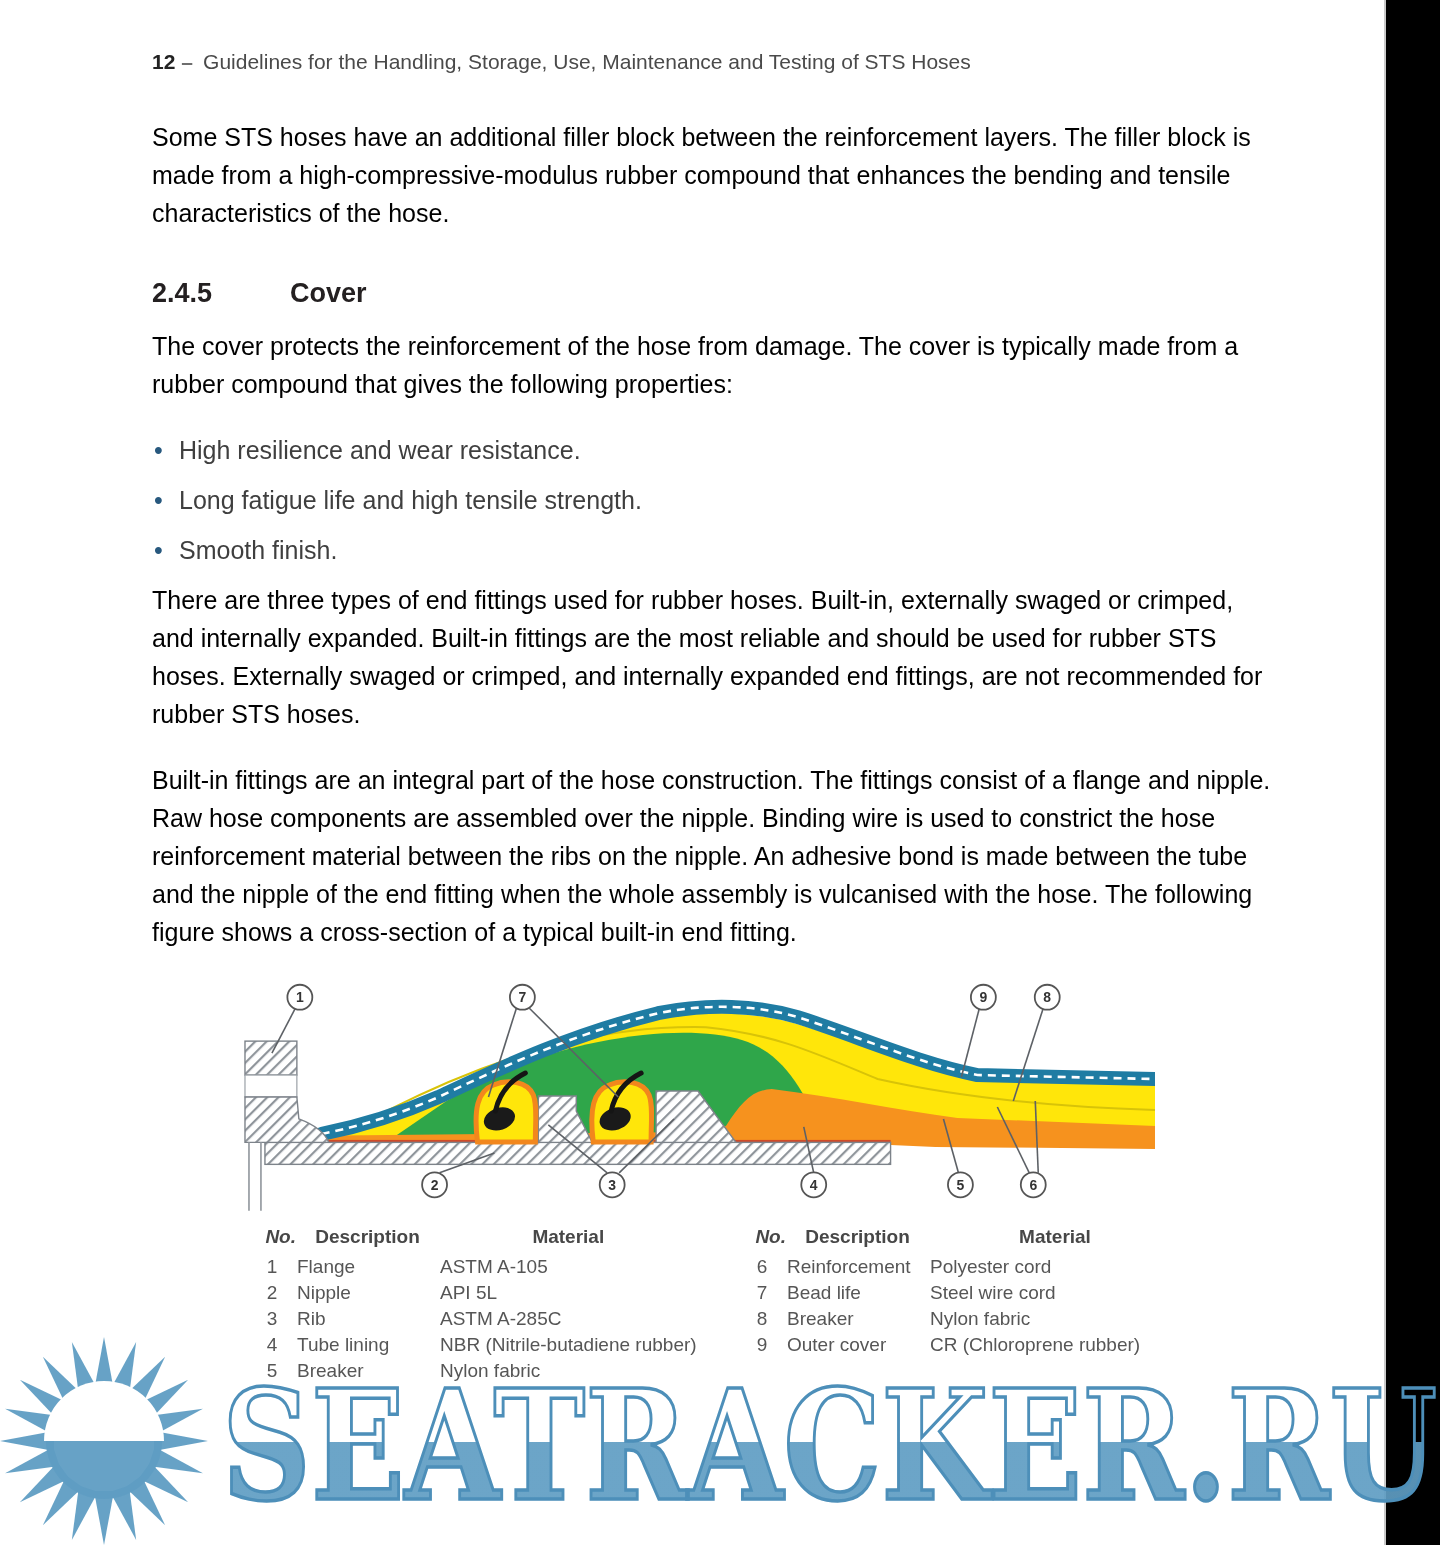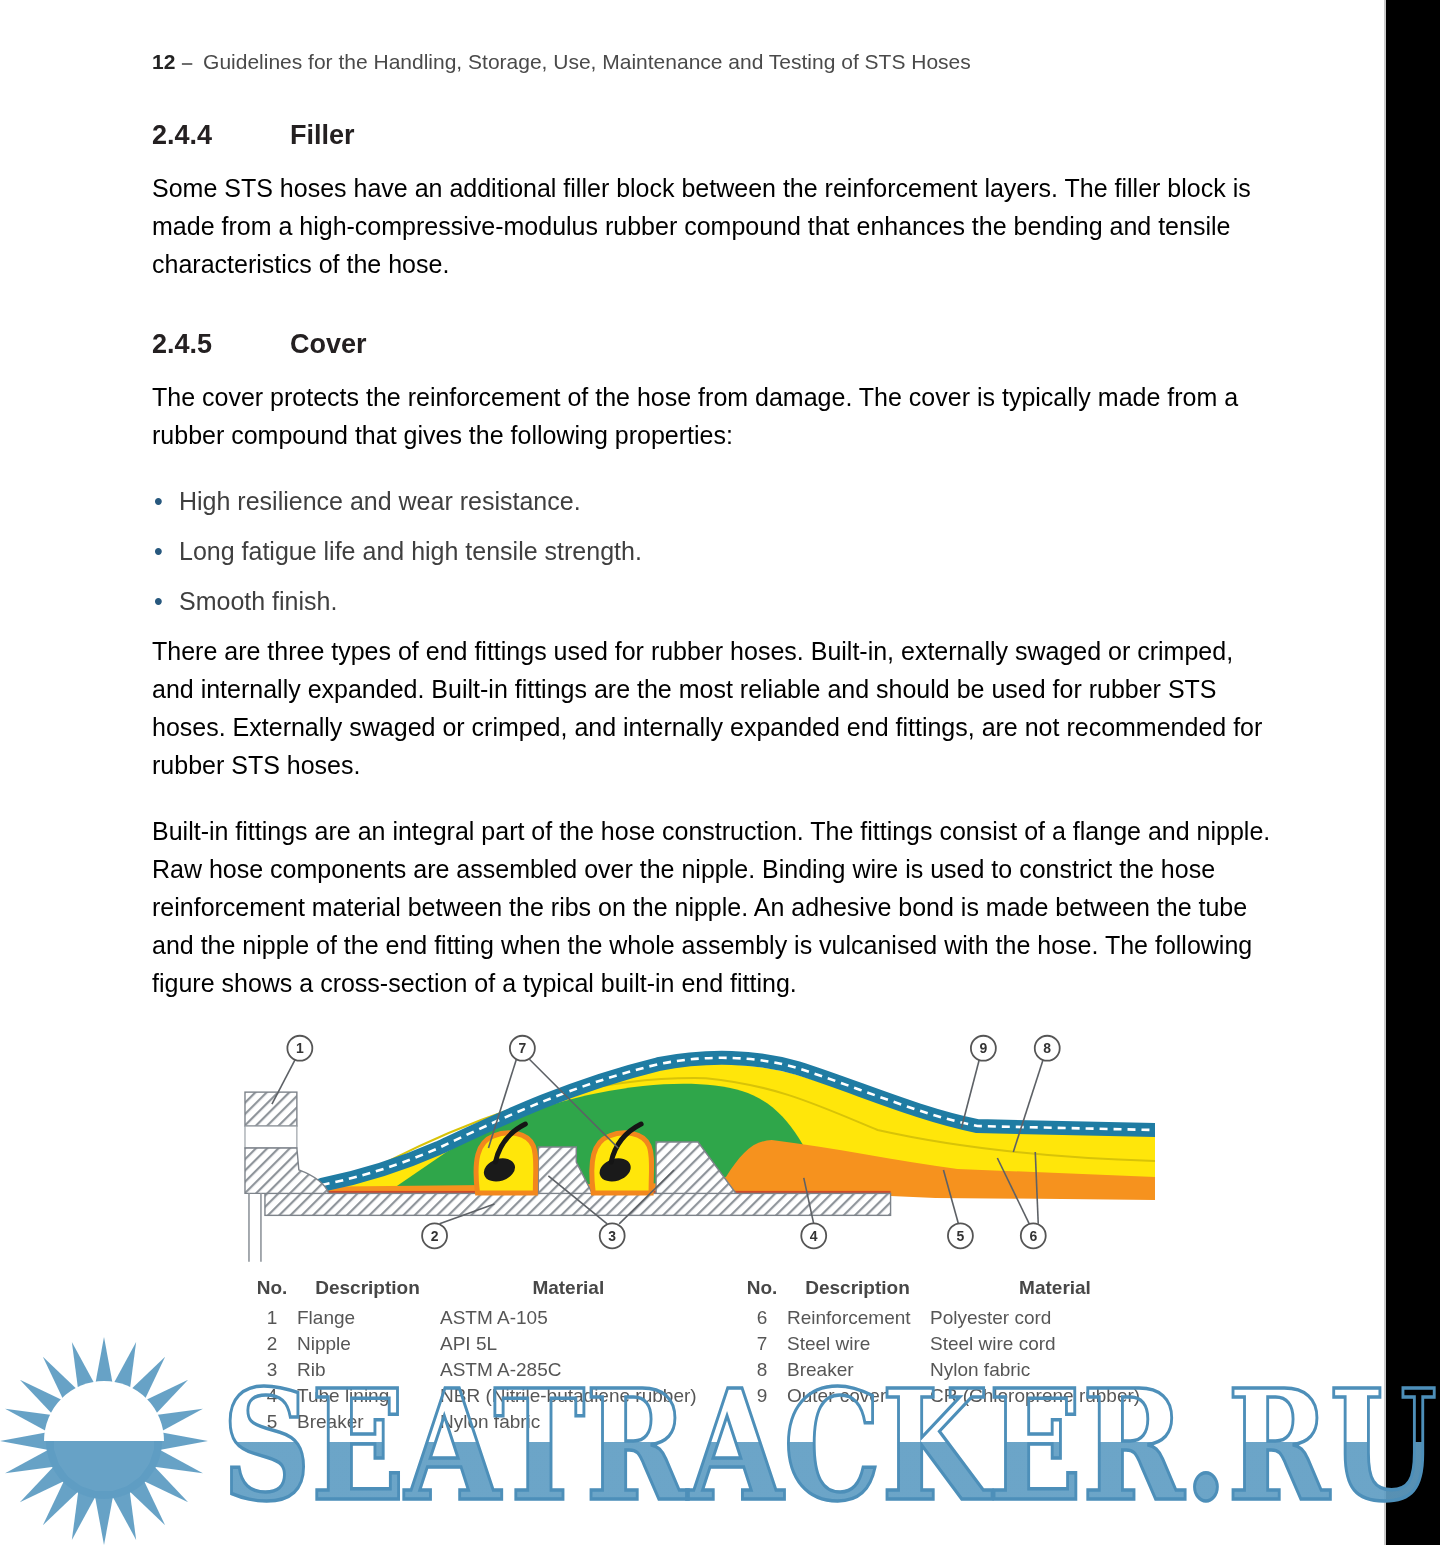--- a/index.html
+++ b/index.html
@@ -36,41 +36,38 @@
     content:"•";position:absolute;left:2px;top:0;color:#27587e;font-size:25px;
   }
   .figure-wrap{position:relative;height:500px;margin-top:8px;}
   .diagram{position:absolute;left:85px;top:0;}
   .parts-table{position:absolute;border-collapse:collapse;font-size:19px;color:#565656;}
   .parts-table.left{left:96px;top:246px;}
   .parts-table.right{left:586px;top:246px;}
   .parts-table th{font-weight:bold;color:#474747;text-align:center;padding:0 0 5px 0;}
   .parts-table td,.parts-table th{line-height:24px;vertical-align:top;}
   .parts-table .c-no{width:46px;text-align:center;}
-  .parts-table th.c-no{text-align:center;}
+  .parts-table th.c-no{text-align:right;font-style:italic;}
   .parts-table .c-desc{width:141px;}
   .parts-table .c-mat{min-width:250px;}
   .watermark{position:absolute;inset:0;z-index:5;pointer-events:none;}
   .wm-sun{position:absolute;left:0;top:1333px;}
   .wm-text{position:absolute;left:0;top:1360px;}
 </style>
 </head>
 <body>
 
 <div class="side-bar"></div>
 
 <div class="page">
 
   <div class="doc-header">
     <span class="pgnum">12</span><span class="dash">–</span><span>Guidelines for the Handling, Storage, Use, Maintenance and Testing of STS Hoses</span>
   </div>
 
-  <h2 class="sec">
-    <span class="num">2.4.4</span><span>Filler</span>
-  </h2>
   <p class="body">Some STS hoses have an additional filler block between the reinforcement layers. The filler block is made from a high-compressive-modulus rubber compound that enhances the bending and tensile characteristics of the hose.</p>
 
   <h2 class="sec">
     <span class="num">2.4.5</span><span>Cover</span>
   </h2>
   <p class="body">The cover protects the reinforcement of the hose from damage. The cover is typically made from a rubber compound that gives the following properties:</p>
   <ul class="bullets">
     <li>High resilience and wear resistance.</li>
     <li>Long fatigue life and high tensile strength.</li>
     <li>Smooth finish.</li>
@@ -203,21 +200,21 @@
         </tr>
       </thead>
       <tbody>
         <tr>
             <td class="c-no">6</td>
             <td class="c-desc">Reinforcement</td>
             <td class="c-mat">Polyester cord</td>
           </tr>
         <tr>
             <td class="c-no">7</td>
-            <td class="c-desc">Steel wire</td>
+            <td class="c-desc">Bead life</td>
             <td class="c-mat">Steel wire cord</td>
           </tr>
         <tr>
             <td class="c-no">8</td>
             <td class="c-desc">Breaker</td>
             <td class="c-mat">Nylon fabric</td>
           </tr>
         <tr>
             <td class="c-no">9</td>
             <td class="c-desc">Outer cover</td>

